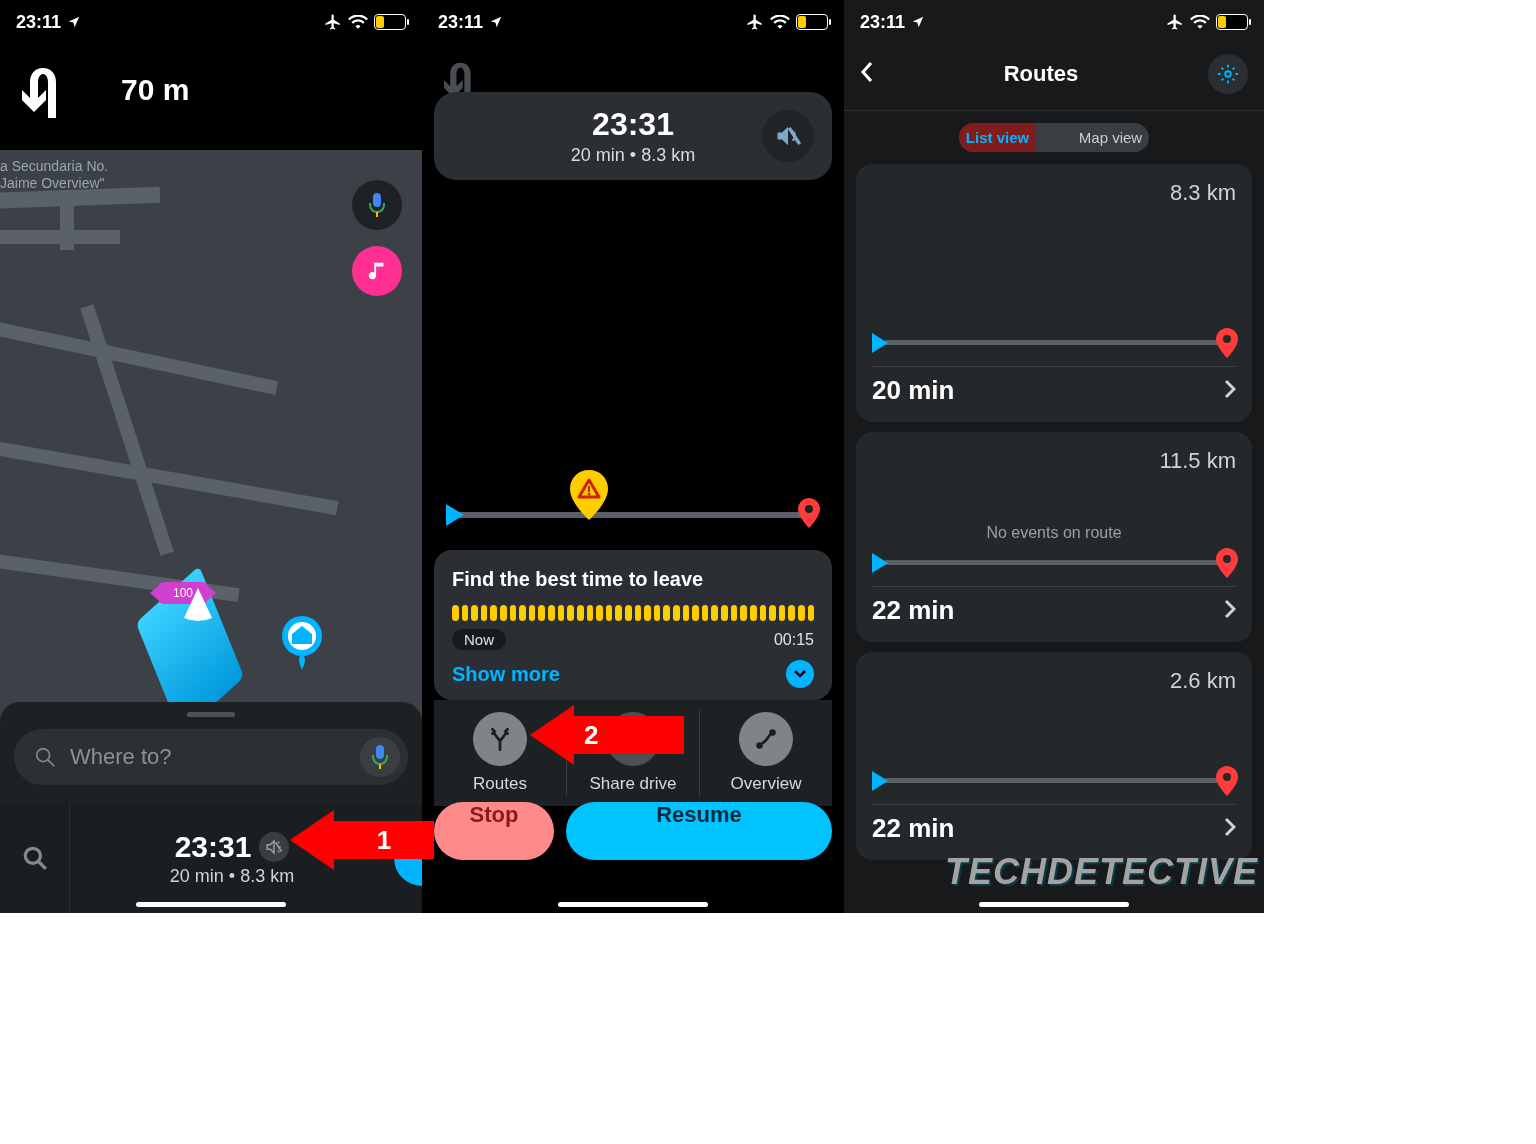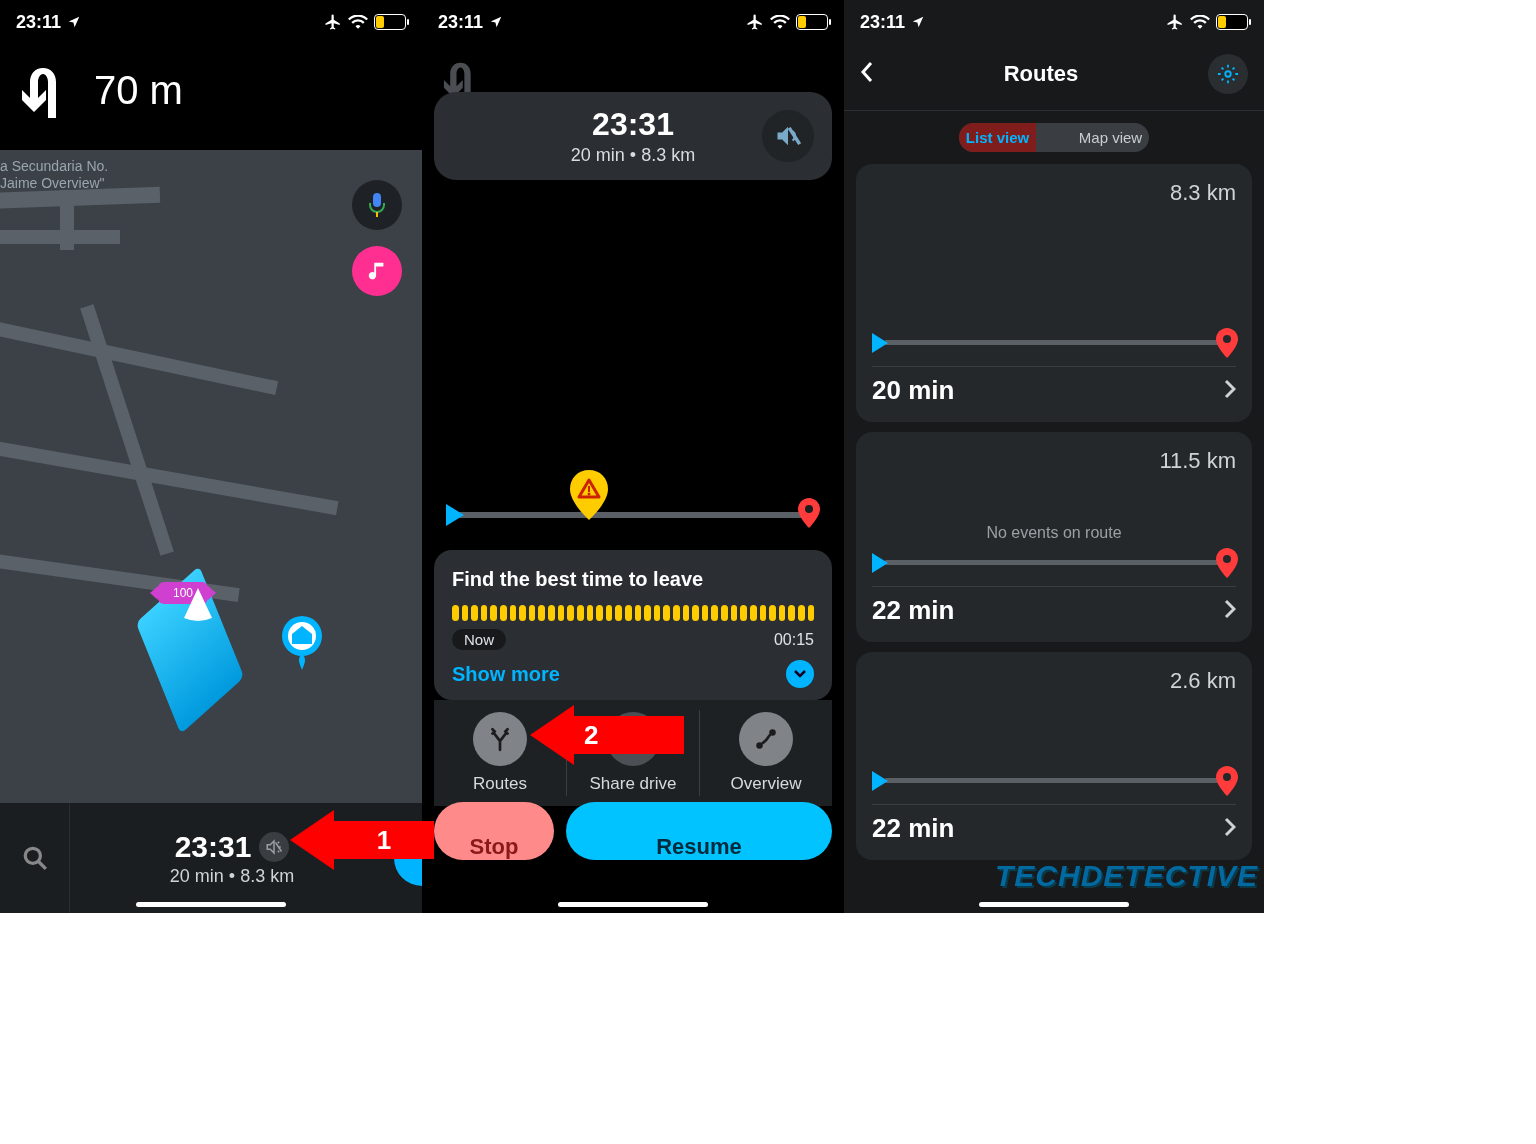--- a/index.html
+++ b/index.html
@@ -18,21 +18,21 @@
 .plane { width:18px; height:18px; fill:#fff; }
 .wifi { width:20px; height:14px; fill:#fff; }
 .batt { display:inline-flex; align-items:center; justify-content:center; width:32px; height:16px; border:1.5px solid #fff; border-radius:4px; position:relative; background:#000;}
 .batt::after { content:""; position:absolute; right:-4px; width:2px; height:6px; background:#fff; border-radius:1px; }
 .batt .fill { position:absolute; left:1px; top:1px; bottom:1px; width:28%; background:#ffcc00; border-radius:2px; }
 .batt .txt { position:relative; font-size:11px; font-weight:700; color:#000; z-index:2; }
 
 
 .turn-banner { display:flex; align-items:center; gap:24px; padding:18px 20px 30px; color:#fff; }
 .uturn { width:50px; height:56px; }
-.turn-banner .dist { font-size:40px; font-weight:400; }
+.turn-banner .dist { font-size:30px; font-weight:700;margin-left:27px; }
 .map { position:absolute; top:150px; left:0; right:0; bottom:0; background:#3b4147; }
 .map .road { position:absolute; background:#5a6168; }
 .map .label { position:absolute; color:#9aa5ad; font-size:14px; line-height:1.2; }
 .fab { position:absolute; right:20px; width:50px; height:50px; border-radius:50%; display:flex; align-items:center; justify-content:center; }
 .fab.mic { top:180px; background:#1e2226; }
 .fab.music { top:246px; background:#ff2f92; }
 .music-note { width:22px; height:22px; fill:#fff; }
 .home-pin { position:absolute; left:278px; top:614px; width:48px; height:58px; }
 .car-pointer { position:absolute; left:182px; top:588px; width:32px; height:36px; }
 .car-candy { position:absolute; left:158px; top:582px; width:50px; height:22px; background:#d040d0; border-radius:6px; color:#fff; font-size:12px; font-weight:400; display:flex; align-items:center; justify-content:center;}
@@ -93,21 +93,21 @@
 .show-row .chev{ width:28px; height:28px; border-radius:50%; background:#00b4ff; display:flex; align-items:center; justify-content:center;}
 .show-row .chev svg{ width:14px; height:14px; fill:#102;}
 
 .actions{ position:absolute; left:12px; right:12px; top:700px; display:flex; background:#1d2124;}
 .actions .col{ flex:1; display:flex; flex-direction:column; align-items:center; gap:8px; padding:12px 0; color:#d6dadd; font-size:17px;}
 .actions .col .circ{ width:54px; height:54px; border-radius:50%; background:#808488; display:flex; align-items:center; justify-content:center;}
 .actions .sep{ width:1px; background:#3a3e42; margin:10px 0;}
 .ico{ width:26px; height:26px; fill:#1a1c1e;}
 
 .btn-row{ position:absolute; left:12px; right:12px; top:802px; display:flex; gap:12px;}
-.btn{ height:58px; border-radius:30px; display:flex; align-items:flex-end; justify-content:center; font-size:22px; font-weight:700;}
+.btn{ height:58px; border-radius:30px; display:flex; align-items:flex-start; justify-content:center; font-size:22px; font-weight:700;}
 .btn.stop{ width:120px; background:#ff8a8a; color:#8a1a1a;}
 .btn.resume{ flex:1; background:#00c3ff; color:#002b3d;}
 
 
 .p3 { background:#17191b;}
 .p3-header{ display:flex; align-items:center; justify-content:space-between; padding:10px 16px 16px; border-bottom:1px solid #2c2f31;}
 .p3-header .back svg{ width:14px; height:22px; fill:#fff;}
 .p3-header .title{ color:#fff; font-size:22px; font-weight:600;}
 .p3-header .gear{ width:40px; height:40px; border-radius:50%; background:#2a2e31; display:flex; align-items:center;justify-content:center;}
 .p3-header .gear svg{ width:22px; height:22px; fill:#00b4ff;}
@@ -123,21 +123,21 @@
 .route-card .spacer{ height:110px;}
 .route-card .bar{ position:relative; height:30px; margin:6px 0;}
 .route-card .bar .ln{ position:absolute; left:12px; right:12px; top:12px; height:5px; background:#5a6065; border-radius:3px;}
 .route-card .bar .st{ position:absolute; left:0; top:5px; width:0;height:0;border-top:10px solid transparent;border-bottom:10px solid transparent;border-left:16px solid #00b4ff;}
 .route-card .bar .en{ position:absolute; right:-2px; top:0;}
 .route-card hr{ border:none; border-top:1px solid #3a3e42; margin:8px 0;}
 .route-card .footer{ display:flex; justify-content:space-between; align-items:center;text-align:center;}
 .route-card .footer .time{ color:#fff; font-size:26px; font-weight:800;}
 .route-card .footer .chev svg{ width:12px; height:20px; fill:#cfd3d6;}
 
-.watermark{ position:absolute; right:6px; bottom:20px; font-size:30px; font-weight:900; font-style:italic; color:#0369a1; letter-spacing:1px; text-shadow:2px 2px 0 #0a3a48; pointer-events:none;}
+.watermark{ position:absolute; right:6px; bottom:20px; font-size:36px; font-weight:900; font-style:italic; color:#a3a3a3; letter-spacing:1px; text-shadow:2px 2px 0 #0a3a48; pointer-events:none;}
 </style>
 </head>
 <body>
 
 <div class="canvas">
 
 <div class="phone p1">
   <div class="status">
     <div class="left">
           <span>23:11</span>
@@ -201,20 +201,37 @@
 
   <svg class="home-pin" viewBox="0 0 48 58">
         <circle cx="24" cy="22" r="20" fill="#00b4ff"></circle>
         <circle cx="24" cy="22" r="14" fill="#fff"></circle>
         <path d="M24 12l10 8v10H14V20z" fill="#00b4ff"></path>
         <path d="M24 42l-8 14h16z" fill="#00b4ff" opacity="0"></path>
         <path d="M24 40 l0 16" stroke="#00b4ff" stroke-width="0"></path>
         <path d="M24 38c-4 8-4 8 0 18c4-10 4-10 0-18z" fill="#00b4ff"></path>
       </svg>
 
+  <div class="sheet" style="bottom:110px">
+    <div class="handle"></div>
+    <div class="searchbar">
+      <svg class="sicon" viewBox="0 0 24 24">
+            <circle cx="10" cy="10" r="7" fill="none" stroke="#7d848a" stroke-width="2"></circle>
+            <line x1="15" y1="15" x2="22" y2="22" stroke="#7d848a" stroke-width="2"></line>
+          </svg>
+      <span class="ph">Where to?</span>
+      <div class="micbtn">
+            <svg class="mic-svg" viewBox="0 0 18 24">
+              <rect x="5" y="0" width="8" height="14" rx="4" fill="#4285f4"></rect>
+              <path d="M2 10v2a7 7 0 0 0 14 0v-2" stroke="#34a853" stroke-width="2" fill="none"></path>
+              <rect x="8" y="19" width="2" height="5" fill="#fbbc04"></rect>
+            </svg>
+          </div>
+    </div>
+  </div>
 
   <div class="bottombar">
     <div class="srch">
           <svg viewBox="0 0 24 24">
             <circle cx="10" cy="10" r="7" fill="none" stroke="#888" stroke-width="3"></circle>
             <line x1="15" y1="15" x2="22" y2="22" stroke="#888" stroke-width="3"></line>
           </svg>
         </div>
     <div class="eta">
       <div class="t">

